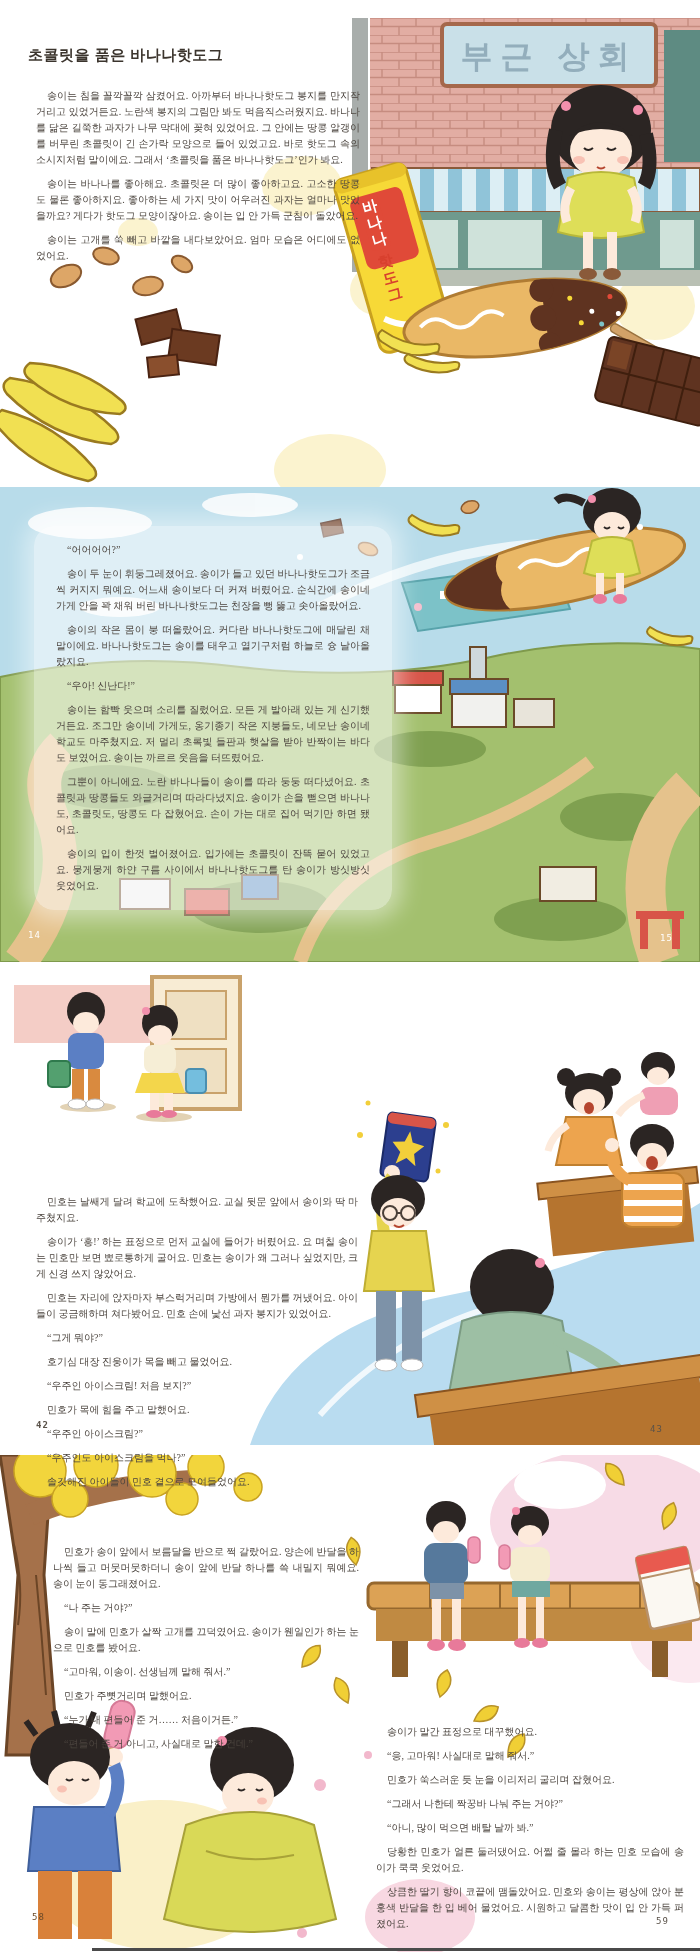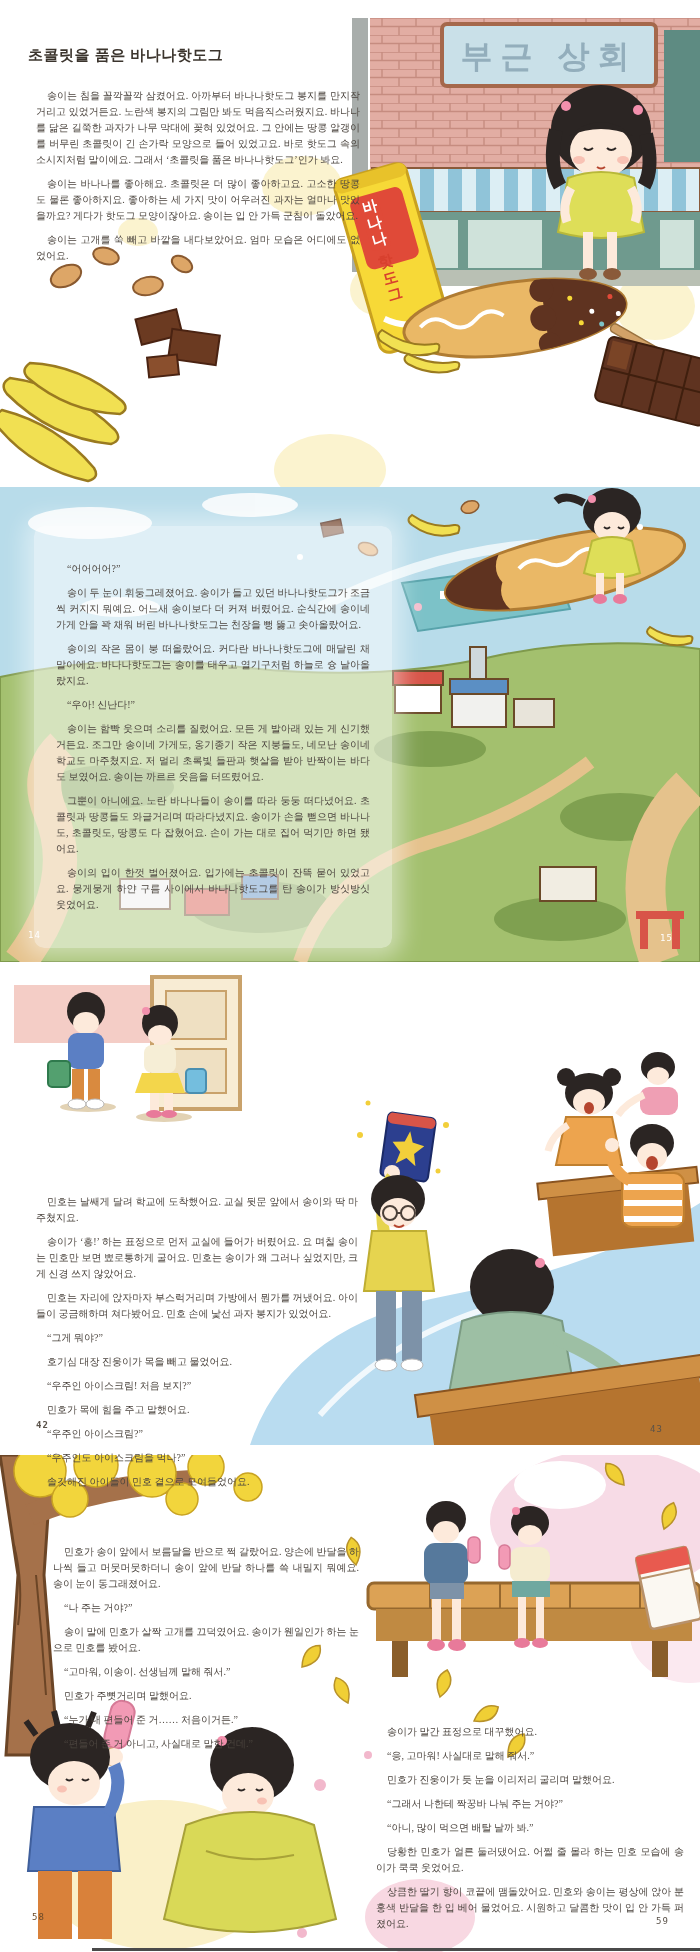--- a/index.html
+++ b/index.html
@@ -4,21 +4,21 @@
 <style>
   html,body{margin:0;padding:0;background:#ffffff;}
   #page{position:relative;width:700px;height:1952px;background:#ffffff;overflow:hidden;
         font-family:"Liberation Serif",serif;}
   .panel{position:absolute;left:0;width:700px;overflow:hidden;background:#ffffff;}
   svg.art{position:absolute;left:0;top:0;display:block;}
   .title{position:absolute;font-family:"Liberation Sans",sans-serif;font-weight:bold;
          font-size:15px;letter-spacing:0.5px;color:#3b342d;}
   .tb{position:absolute;color:#4b443e;font-size:10px;line-height:16px;text-align:justify;}
   .tb p{margin:8px;text-indent:11px;}
-  .overlaybox{background:rgba(255,255,255,0.55);border-radius:10px;padding:27px 14px;
+  .overlaybox{background:rgba(255,255,255,0.55);border-radius:20px;padding:8px 14px;
               box-shadow:0 0 22px 10px rgba(255,255,255,0.45);}
   .pn{position:absolute;font-family:"DejaVu Sans Mono",monospace;font-size:9px;letter-spacing:1px;}
   .pn-white{color:#ffffff;}
   .pn-dark{color:#5a5249;}
   .pn-brown{color:#6b4a28;}
   .pkg-label{position:absolute;left:372px;top:176px;transform:rotate(-16deg);
              font-family:"Liberation Sans",sans-serif;font-weight:bold;font-size:15px;
              text-align:center;width:20px;line-height:17px;}
   .pkg-label .l1{display:block;color:#ffffff;background:#e04a38;border-radius:4px;padding:2px 1px;}
   .pkg-label .l2{display:block;color:#d8402e;margin-top:4px;}
@@ -473,21 +473,21 @@
     <p>“나 주는 거야?”</p>
     <p>송이 말에 민호가 살짝 고개를 끄덕였어요. 송이가 웬일인가 하는 눈으로 민호를 봤어요.</p>
     <p>“고마워, 이송이. 선생님께 말해 줘서.”</p>
     <p>민호가 주뼛거리며 말했어요.</p>
     <p>“누가 내 편들어 준 거…… 처음이거든.”</p>
     <p class="indent-right">“편들어 준 거 아니고, 사실대로 말한 건데.”</p>
   </div>
   <div class="tb" style="left:368px;top:1716px;width:324px;">
     <p>송이가 말간 표정으로 대꾸했어요.</p>
     <p>“응, 고마워! 사실대로 말해 줘서.”</p>
-    <p>민호가 진웅이가 듯 눈을 이리저리 굴리며 말했어요.</p>
+    <p>민호가 쑥스러운 듯 눈을 이리저리 굴리며 잡혔어요.</p>
     <p>“그래서 나한테 짝꿍바 나눠 주는 거야?”</p>
     <p>“아니, 많이 먹으면 배탈 날까 봐.”</p>
     <p>당황한 민호가 얼른 둘러댔어요. 어쩔 줄 몰라 하는 민호 모습에 송이가 쿡쿡 웃었어요.</p>
     <p>상큼한 딸기 향이 코끝에 맴돌았어요. 민호와 송이는 평상에 앉아 분홍색 반달을 한 입 베어 물었어요. 시원하고 달콤한 맛이 입 안 가득 퍼졌어요.</p>
   </div>
   <div class="pn pn-brown" style="left:32px;top:1912px;">58</div>
   <div class="pn pn-dark" style="left:656px;top:1916px;">59</div>
 
 </div>
 

